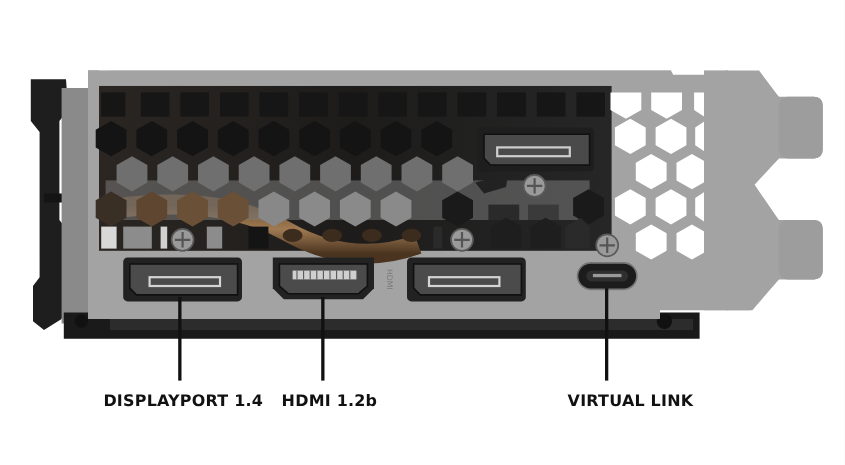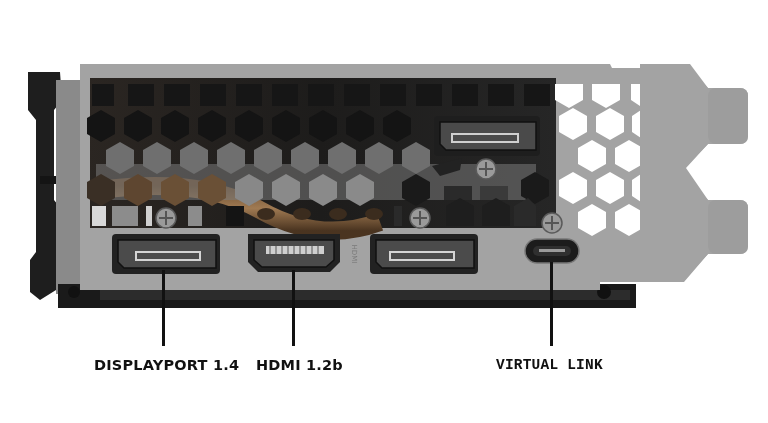--- a/index.html
+++ b/index.html
@@ -223,14 +223,14 @@
   </svg>
 
   
   <div class="leader" style="left:162px;top:270px;height:76px;"></div>
   <div class="leader" style="left:292px;top:270px;height:76px;"></div>
   <div class="leader" style="left:550px;top:262px;height:84px;"></div>
 
   
   <div class="label" style="left:94px;">DISPLAYPORT 1.4</div>
   <div class="label" style="left:256px;">HDMI 1.2b</div>
-  <div class="label" style="left:496px;font-family:Liberation Mono, monospace;">VIRTUAL LINK</div>
+  <div class="label" style="left:516px;">VIRTUAL LINK</div>
 </div>
 
 </body></html>

